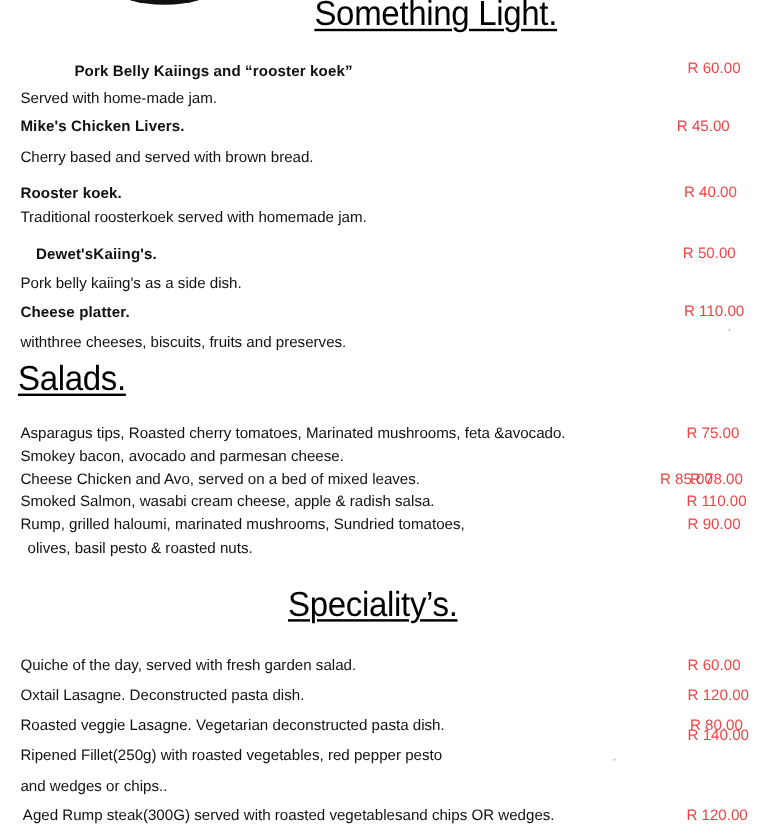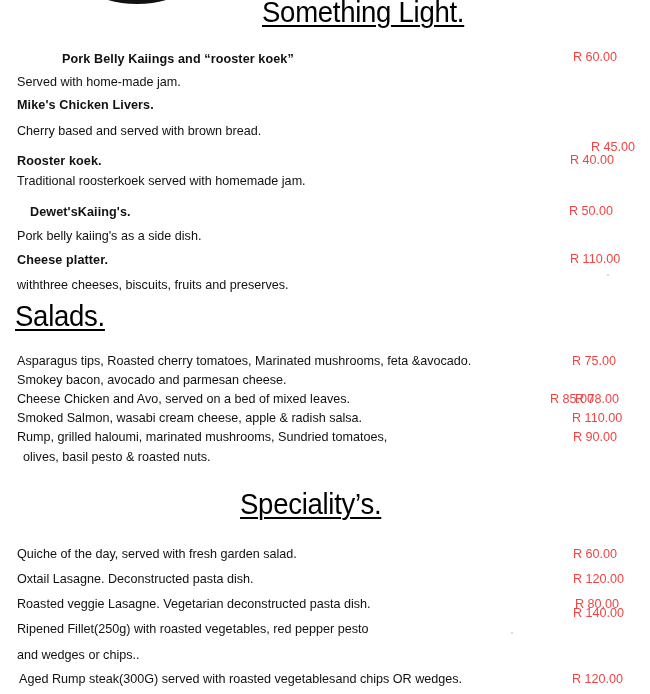--- a/index.html
+++ b/index.html
@@ -33,21 +33,21 @@
 
 <div class="oval"></div>
 
 <div class="heading" style="left:262px; top:-4px;">Something Light.</div>
 
 <div class="line b" style="top:52px;padding-left:45px;">Pork Belly Kaiings and “rooster koek”</div>
 <div class="price" style="left:573px; top:50px;">R 60.00</div>
 <div class="line" style="top:75px;">Served with home-made jam.</div>
 
 <div class="line b" style="top:98px;">Mike's Chicken Livers.</div>
-<div class="price" style="left:591px; top:98px;margin-top:42px;">R 45.00</div>
+<div class="price" style="left:564px; top:98px;">R 45.00</div>
 <div class="line" style="top:124px;">Cherry based and served with brown bread.</div>
 
 <div class="line b" style="top:154px;">Rooster koek.</div>
 <div class="price" style="left:570px; top:153px;">R 40.00</div>
 <div class="line" style="top:174px;">Traditional roosterkoek served with homemade jam.</div>
 
 <div class="line b" style="top:205px;padding-left:13px;">Dewet'sKaiing's.</div>
 <div class="price" style="left:569px; top:204px;">R 50.00</div>
 <div class="line" style="top:229px;">Pork belly kaiing's as a side dish.</div>
 

